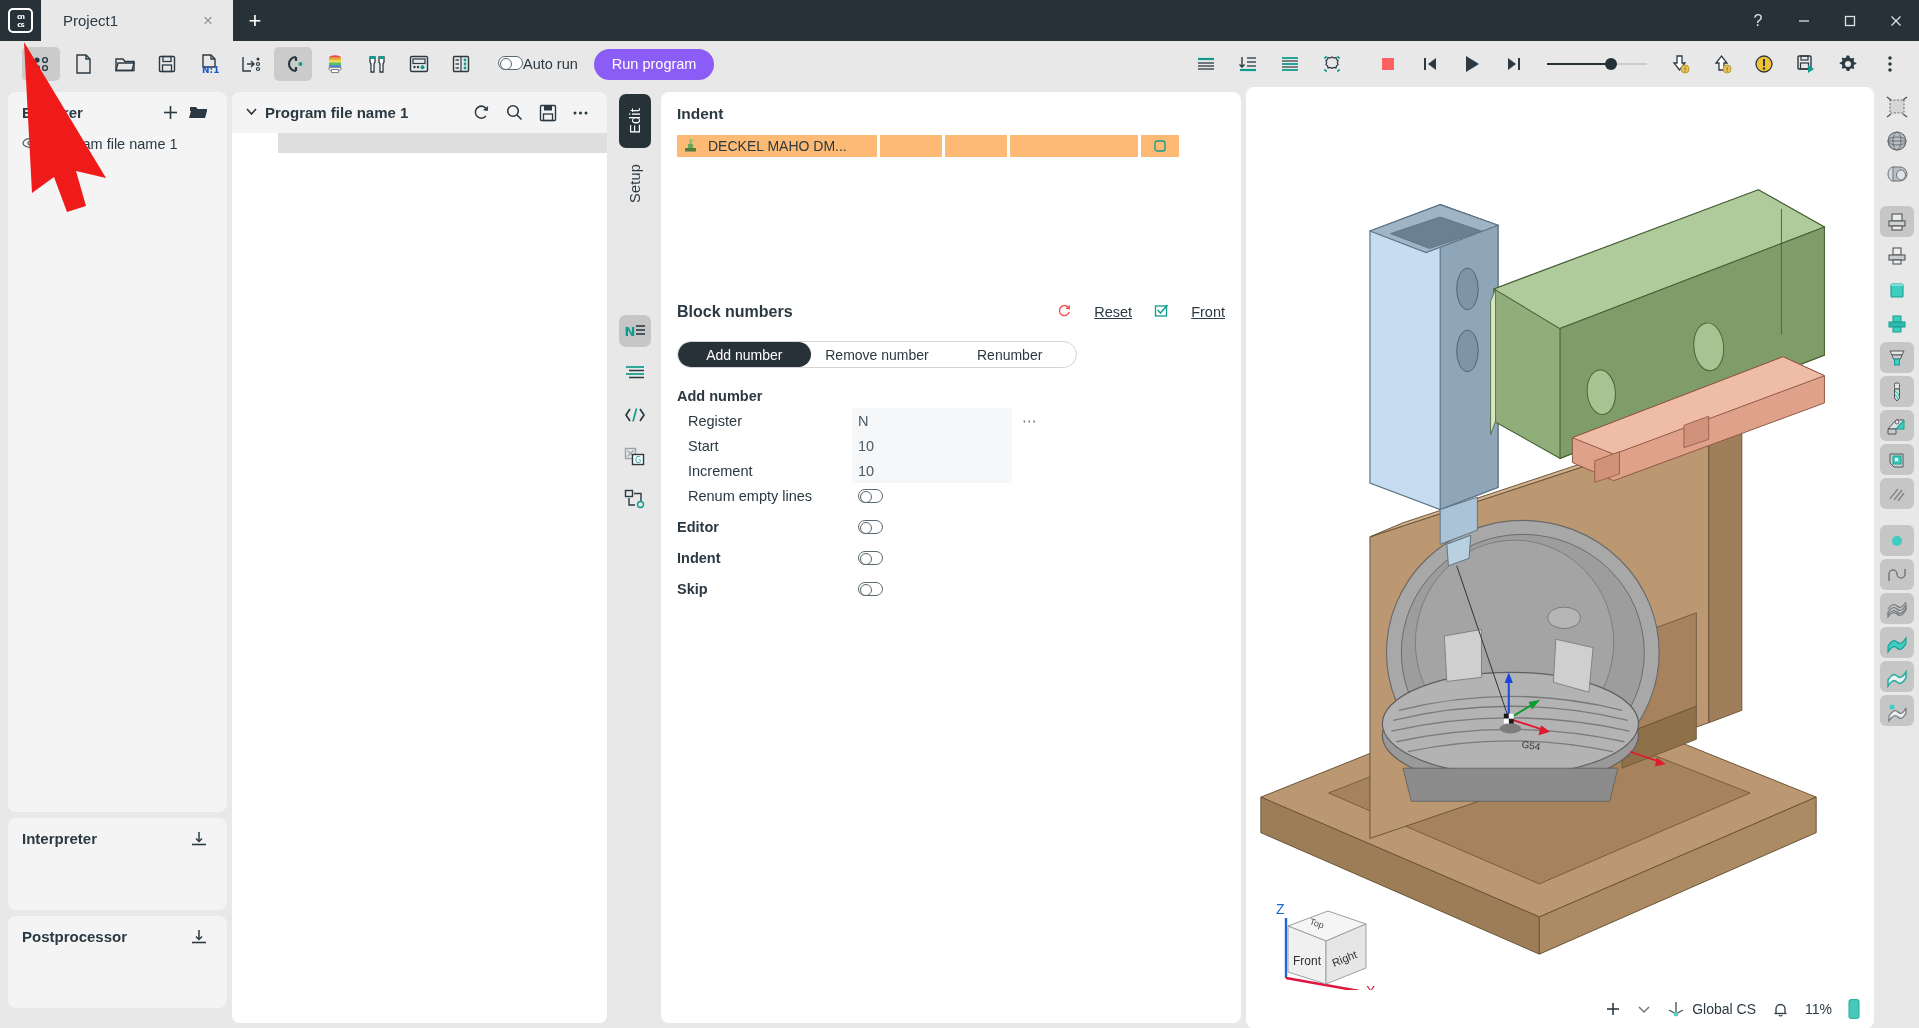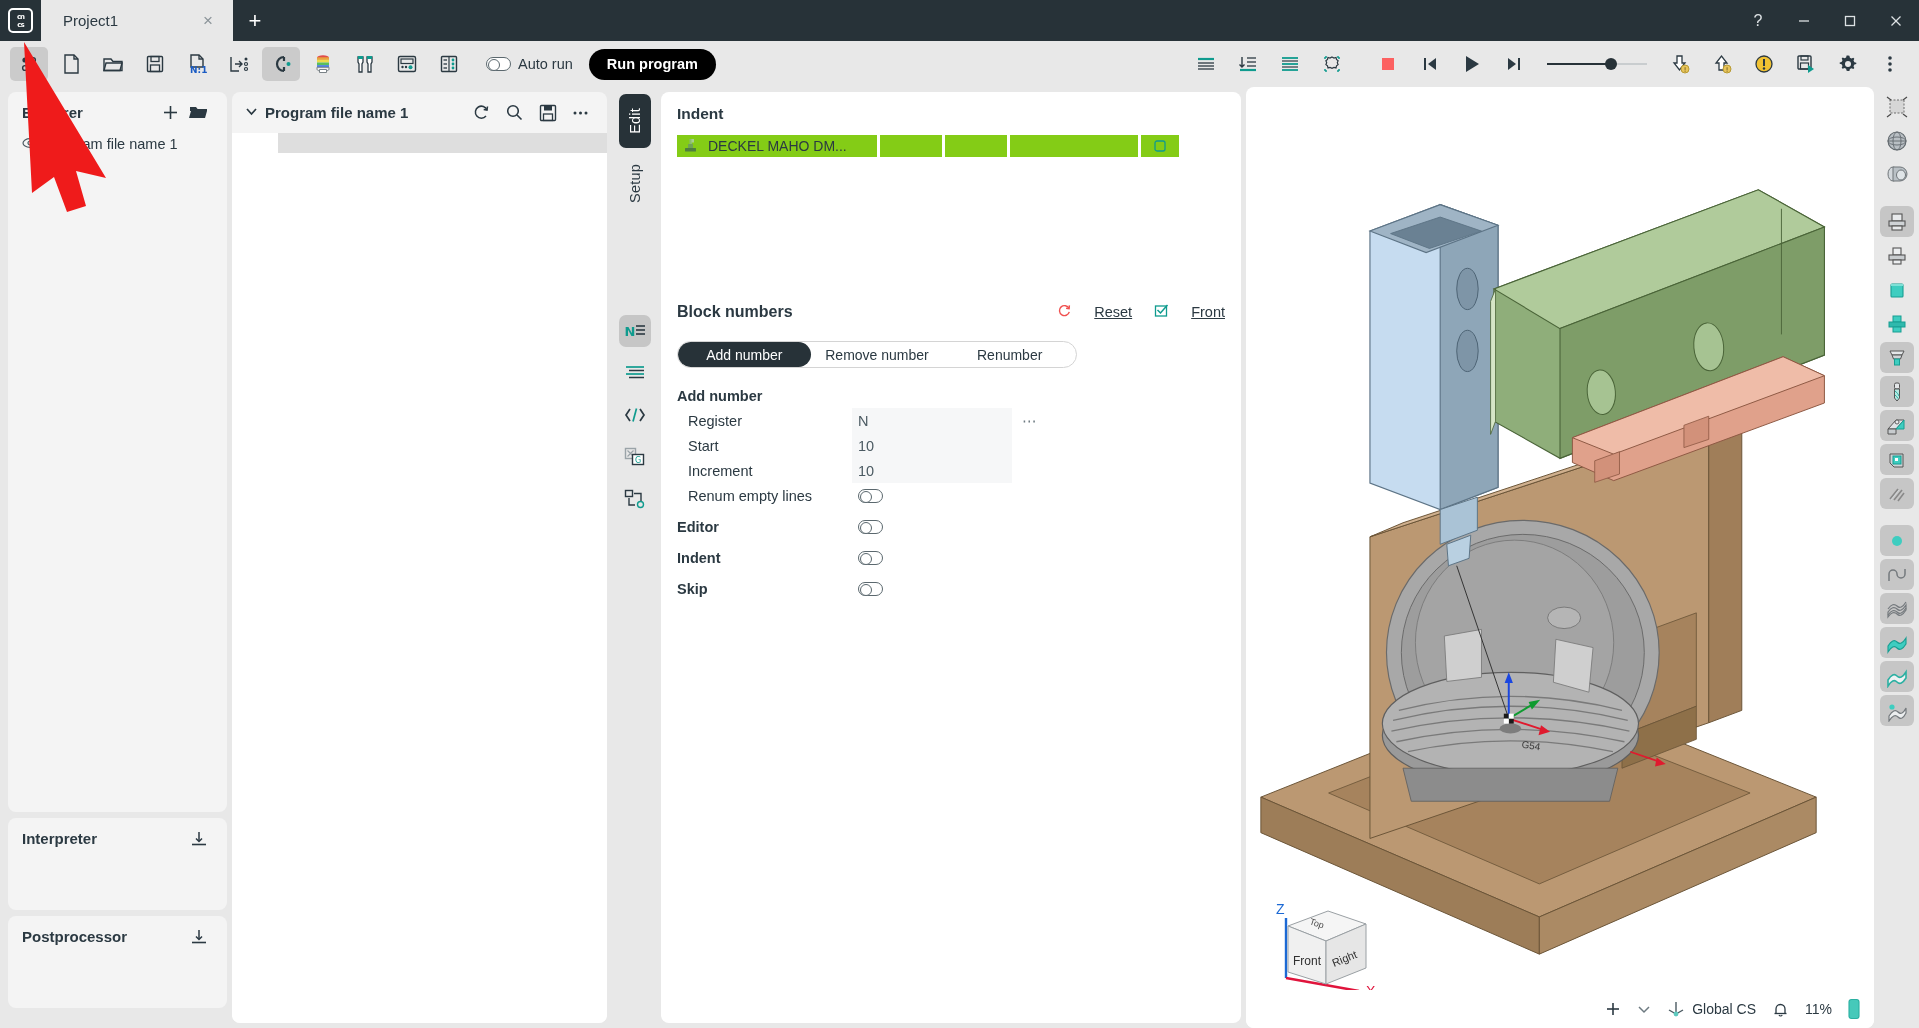--- a/index.html
+++ b/index.html
@@ -41,44 +41,44 @@
   .titlebar-spacer { flex: 1; }
   .wbtns { display: flex; align-items: center; height: 41px; }
   .wbtn {
     width: 46px; height: 41px; display: flex; align-items: center; justify-content: center;
     color: #dde2e4; font-size: 16px; cursor: pointer;
   }
 
   
   .toolbar {
     height: 46px; flex: 0 0 46px; background: #e8e8e8; display: flex;
-    align-items: center; padding: 0 8px;
+    align-items: center; padding: 0 8px; margin-left: 12px;
   }
   .tb-btn {
     width: 38px; height: 34px; display: flex; align-items: center; justify-content: center;
     border-radius: 5px; cursor: pointer; margin: 0 2px; flex: 0 0 auto;
   }
   .tb-btn.active { background: #cbcbcb; }
   .tb-sep { width: 14px; flex: 0 0 14px; }
   .autorun {
-    display: flex; align-items: center; gap: 7px; margin-left: 16px; font-size: 14.5px;
+    display: flex; align-items: flex-start; margin-left: 16px; font-size: 14.5px;
     cursor: pointer;
   }
   .toggle {
     width: 25px; height: 14px; border-radius: 8px; border: 1.4px solid #5b686e;
     position: relative; background: #fff; flex: 0 0 25px;
   }
   .toggle::after {
     content: ''; position: absolute; left: 1px; top: 1px; width: 10px; height: 10px;
     border-radius: 50%; background: #fff; border: 1.4px solid #5b686e;
   }
   .runbtn {
-    margin-left: 16px; background: #000000; color: #fff; border: none;
+    margin-left: 16px; background: #8b5cf6; color: #fff; border: none;
     border-radius: 16px; height: 31px; padding: 0 18px; font-size: 14.5px;
-    font-weight: bold; cursor: pointer; font-family: "Liberation Sans", sans-serif;
+    font-weight: normal; cursor: pointer; font-family: "Liberation Sans", sans-serif;
   }
   .tb-right { margin-left: auto; display: flex; align-items: center; }
   .slider-wrap { display: flex; align-items: center; width: 100px; margin: 0 12px; }
   .slider-track { height: 2px; background: #c9cdcf; width: 100%; position: relative; }
   .slider-fill { position: absolute; left: 0; top: 0; height: 2px; background: #273238; width: 62%; }
   .slider-knob {
     position: absolute; left: 58%; top: -5px; width: 12px; height: 12px;
     border-radius: 50%; background: #273238;
   }
 
@@ -135,21 +135,21 @@
   .vicon.sel { background: #c6c6c6; }
 
   .editorpanel {
     flex: 1; background: #fff; border-radius: 8px; margin-left: 4px; min-width: 0;
     display: flex; flex-direction: column; overflow: hidden;
   }
   .editor-hd { height: 43px; display: flex; align-items: center; padding: 0 16px; font-size: 15.5px; font-weight: bold; }
   .file-row {
     display: flex; align-items: center; height: 22px; margin: 0 16px; font-size: 14px;
   }
-  .fr-cell { background: #84cc16; height: 22px; display: flex; align-items: center; }
+  .fr-cell { background: #fdba74; height: 22px; display: flex; align-items: center; }
   .fr-main { width: 200px; gap: 9px; padding-left: 6px; }
   .fr-gap { width: 3px; background: #fff; }
   .fr-c2 { width: 62px; } .fr-c3 { width: 62px; } .fr-c4 { width: 128px; }
   .fr-c5 { width: 38px; justify-content: center; }
 
   .editor-spacer { height: 138px; }
   .blocknum { padding: 0 16px; }
   .bn-hd { display: flex; align-items: center; height: 34px; }
   .bn-title { flex: 1; font-size: 16px; font-weight: bold; }
   .bn-act { display: flex; align-items: center; gap: 22px; font-size: 14.5px; margin-left: 22px; cursor: pointer; text-decoration: underline; }

